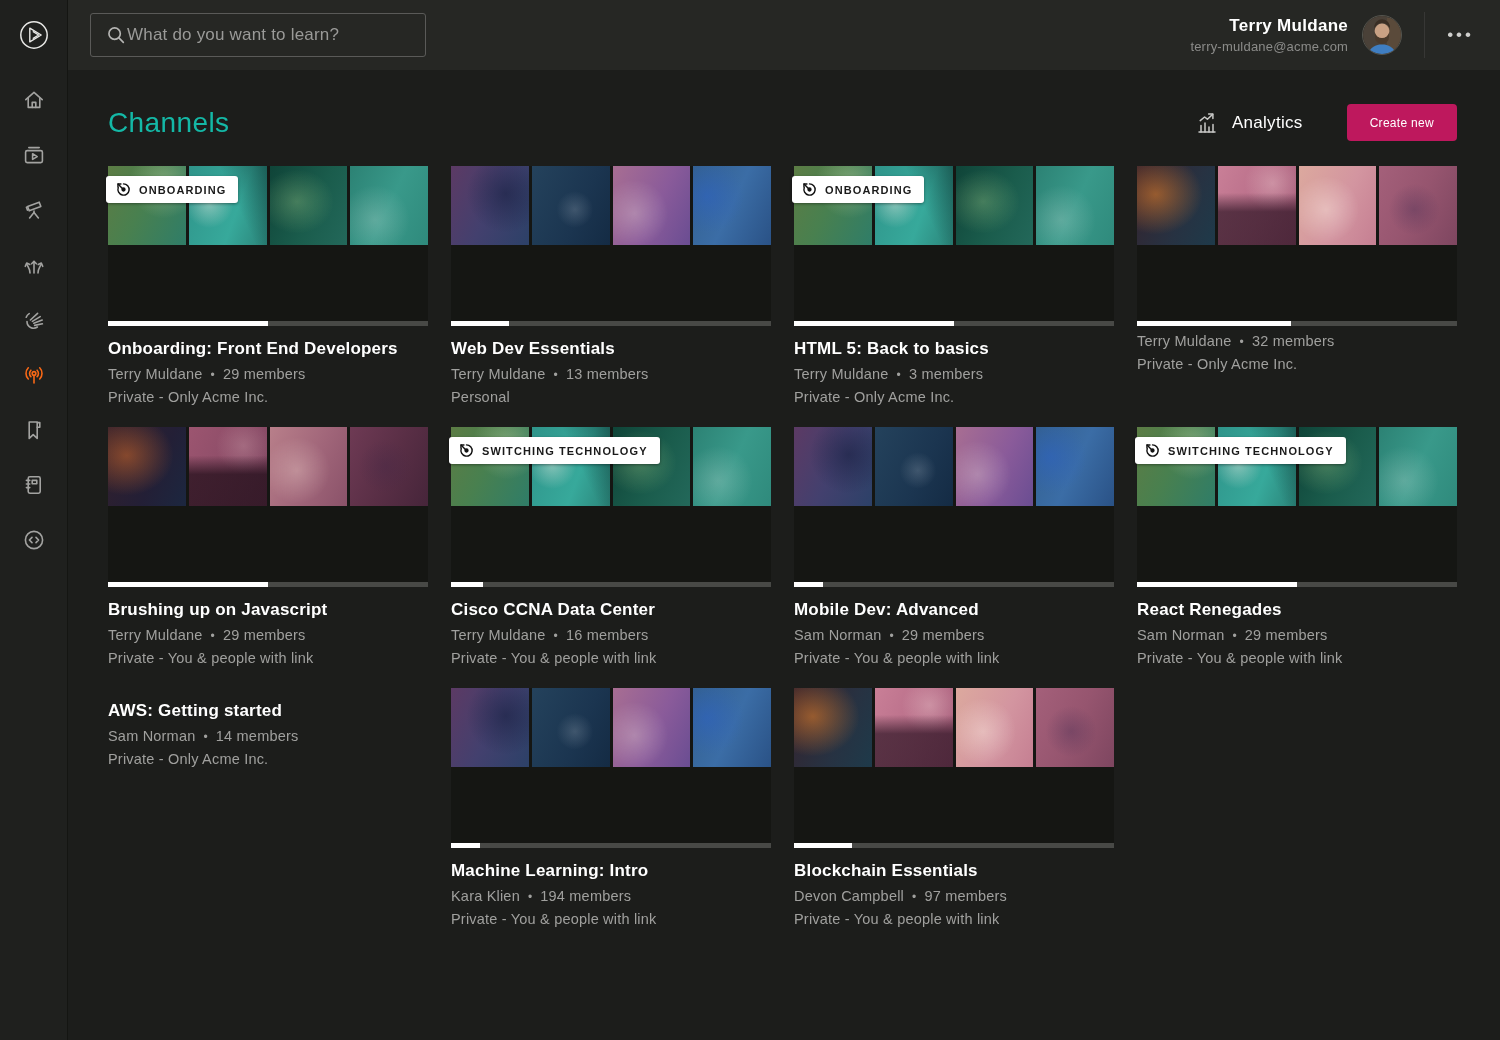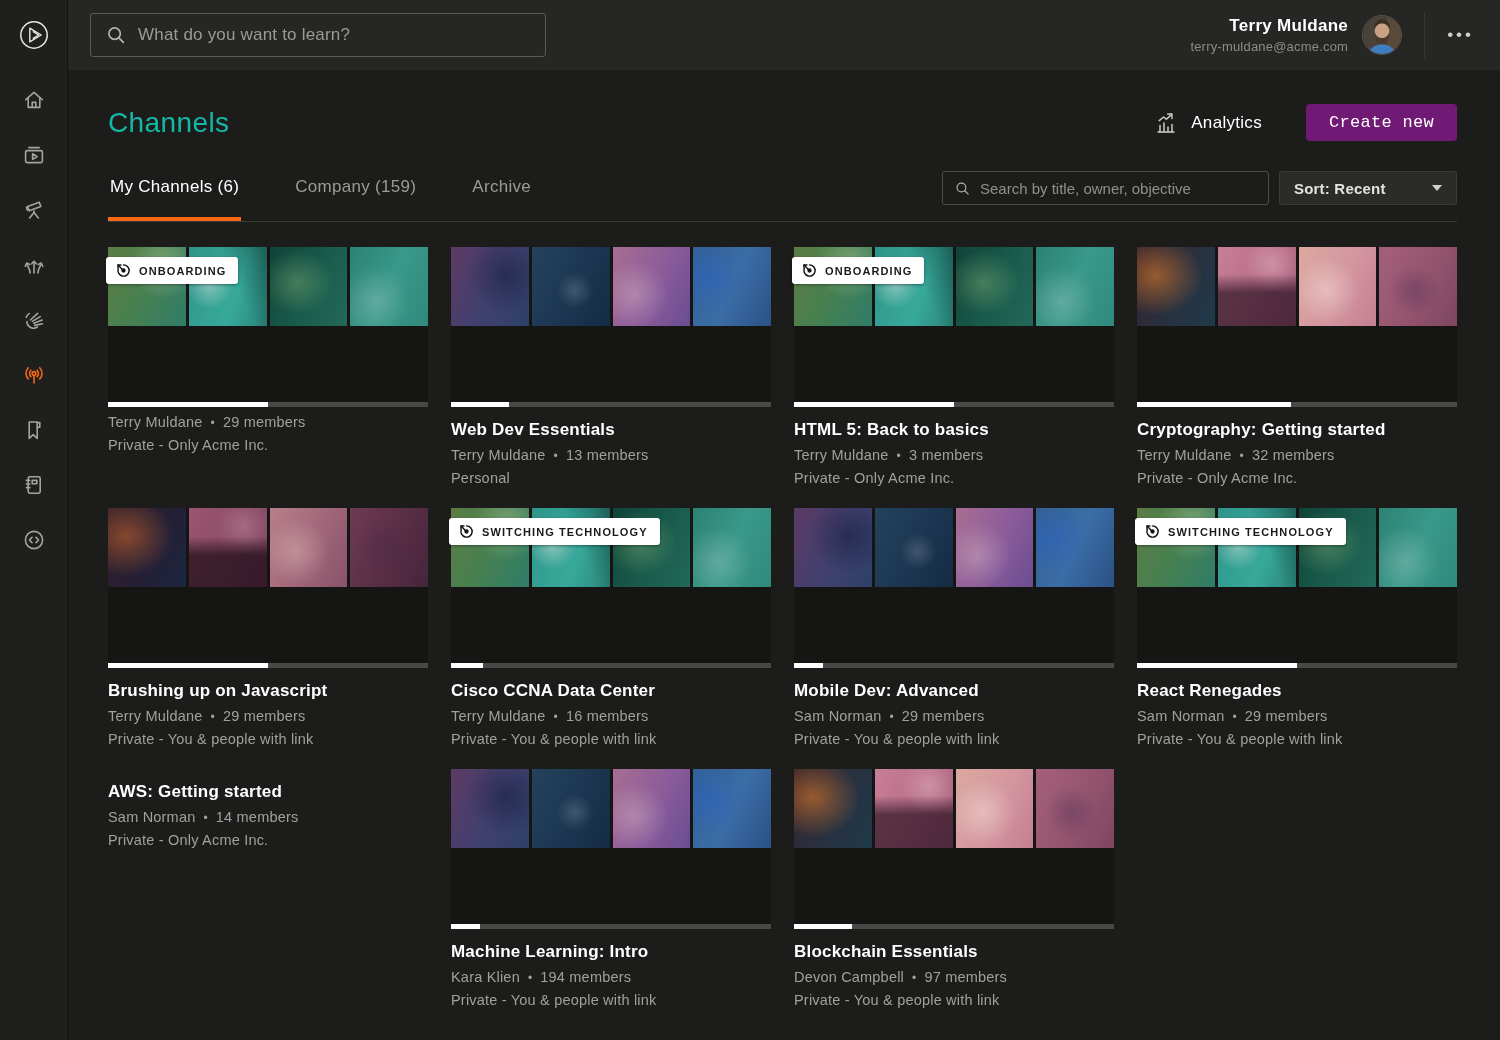--- a/index.html
+++ b/index.html
@@ -12,45 +12,45 @@
     border-right:1px solid #141512; display:flex; flex-direction:column; align-items:center; }
   .logo-wrap { height:70px; display:flex; align-items:center; justify-content:center; width:100%; }
   .side-nav { display:flex; flex-direction:column; align-items:center; margin-top:16px; gap:27px; }
   .side-item { width:40px; height:28px; display:flex; align-items:center; justify-content:center; cursor:pointer; }
   .side-item svg { stroke:#a3a3a1; fill:none; stroke-width:1.6; stroke-linecap:round; stroke-linejoin:round; }
   .side-item.active svg { stroke:#f96816; }
 
   
   .rightcol { flex:1; display:flex; flex-direction:column; }
   .topbar { height:70px; background:#262724; display:flex; align-items:center; padding:0 22px; }
-  .global-search { width:456px; height:44px; border:1px solid #5a5a58; border-radius:3px;
-    display:flex; align-items:center; padding:0 14px; gap:11px; background:transparent; }
+  .global-search { width:336px; height:44px; border:1px solid #5a5a58; border-radius:3px;
+    display:flex; align-items:center; padding:0 14px; background:transparent; }
   .global-search svg { stroke:#b5b5b3; fill:none; stroke-width:1.8; stroke-linecap:round; }
   .global-search input { flex:1; background:transparent; border:none; outline:none;
     color:#d8d8d6; font-size:17px; letter-spacing:.2px; font-family:"Liberation Sans",sans-serif; }
   .global-search input::placeholder { color:#9a9a98; }
   .topbar-right { margin-left:auto; display:flex; align-items:center; }
   .user-text { text-align:right; margin-right:14px; }
   .user-name { color:#ffffff; font-size:17px; font-weight:700; letter-spacing:.3px; }
   .user-email { color:#8b8b89; font-size:13px; margin-top:3px; letter-spacing:.2px; }
   .avatar { width:40px; height:40px; border-radius:50%; overflow:hidden; border:1px solid #55554f; }
   .topbar-divider { width:1px; height:46px; background:rgba(255,255,255,.08); margin:0 18px 0 22px; }
   .ellipsis { color:#cfcfcd; font-size:17px; letter-spacing:3px; cursor:pointer; padding:6px 4px; }
 
   
   .main { flex:1; background:#1c1d1b; padding:34px 43px 0 40px; }
   .page-head { display:flex; align-items:center; }
   .page-title { color:#14b8a6; font-size:28px; font-weight:400; letter-spacing:.4px; }
   .head-actions { margin-left:auto; display:flex; align-items:center; gap:44px; }
   .analytics-link { display:flex; align-items:center; gap:12px; color:#ffffff; font-size:17px;
     letter-spacing:.3px; cursor:pointer; }
   .analytics-link svg { stroke:#c9c9c7; fill:none; stroke-width:1.5; stroke-linecap:round; stroke-linejoin:round; }
-  .btn-primary { background:#701a75; color:#ffffff; border:none; border-radius:4px;
-    height:37px; padding:0 23px; font-size:17px; letter-spacing:.3px; cursor:pointer;
-    font-family:Liberation Mono, monospace; }
+  .btn-primary { background:#be185d; color:#ffffff; border:none; border-radius:4px;
+    height:37px; padding:0 23px; font-size:12px; letter-spacing:.3px; cursor:pointer;
+    font-family:Liberation Sans, sans-serif; }
 
   .tabs-row { margin-top:30px; display:flex; align-items:center; border-bottom:1px solid #3a3b38; }
   .tabs { display:flex; gap:52px; }
   .tab { position:relative; padding:4px 2px 22px; color:#9a9a98; font-size:17px;
     letter-spacing:.3px; cursor:pointer; }
   .tab.active { color:#ffffff; }
   .tab.active::after { content:""; position:absolute; left:0; right:0; bottom:-2px;
     height:4px; background:#f96816; }
   .filters { margin-left:auto; display:flex; align-items:center; gap:10px; padding-bottom:16px; }
   .filter-search { width:327px; height:34px; border:1px solid #4c4d4b; border-radius:3px;
@@ -253,40 +253,20 @@
               <path d="M5 21h16"></path>
               <path d="M6.2 9.6 10.6 6l2.8 2.2L18.6 3.4"></path>
               <path d="M18.9 7.4V3.1h-4.3"></path>
             </svg>
             <span>Analytics</span>
           </div>
           <button class="btn-primary">Create new</button>
         </div>
       </div>
 
-      <div class="tabs-row">
-        <div class="tabs">
-          <div class="tab active">My Channels (6)</div>
-          <div class="tab">Company (159)</div>
-          <div class="tab">Archive</div>
-        </div>
-        <div class="filters">
-          <div class="filter-search">
-            <svg width="17" height="17" viewBox="0 0 24 24">
-              <circle cx="10.5" cy="10.5" r="6.2"></circle>
-                <path d="M15.2 15.2 20 20"></path>
-            </svg>
-            <input type="text" placeholder="Search by title, owner, objective" style="">
-          </div>
-          <div class="sort-select">
-            <span class="sort-label">Sort: Recent</span>
-            <span class="caret-down"></span>
-          </div>
-        </div>
-      </div>
 
       <section class="grid">
 
         <article class="card">
           <div class="thumb sch-green">
             <div class="badge">
               <svg width="17" height="17" viewBox="0 0 20 20">
                 <path d="M10 3.4a6.6 6.6 0 1 1-6.2 4.4"></path>
                   <circle cx="10" cy="10" r="1.7" fill="#111"></circle>
                 <path d="M3.6 3.6 8.4 8.4"></path>
@@ -295,20 +275,21 @@
               <span>ONBOARDING</span>
             </div>
             <div class="tile t1"></div>
             <div class="tile t2"></div>
             <div class="tile t3"></div>
             <div class="tile t4"></div>
             <div class="progress-track">
               <div class="progress-fill" style="width: 50%;"></div>
             </div>
           </div>
+          <h3 class="card-title">Onboarding: Front End Developers</h3>
           <p class="card-meta"><span>Terry Muldane</span><span class="dot">•</span><span>29 members</span></p>
           <p class="card-meta">Private - Only Acme Inc.</p>
         </article>
 
         <article class="card">
           <div class="thumb sch-purple">
             <div class="tile t1"></div>
             <div class="tile t2"></div>
             <div class="tile t3"></div>
             <div class="tile t4"></div>
@@ -348,21 +329,20 @@
         <article class="card">
           <div class="thumb sch-pink">
             <div class="tile t1"></div>
             <div class="tile t2"></div>
             <div class="tile t3"></div>
             <div class="tile t4"></div>
             <div class="progress-track">
               <div class="progress-fill" style="width: 48%;"></div>
             </div>
           </div>
-          <h3 class="card-title">Cryptography: Getting started</h3>
           <p class="card-meta"><span>Terry Muldane</span><span class="dot">•</span><span>32 members</span></p>
           <p class="card-meta">Private - Only Acme Inc.</p>
         </article>
 
         <article class="card">
           <div class="thumb sch-maroon">
             <div class="tile t1"></div>
             <div class="tile t2"></div>
             <div class="tile t3"></div>
             <div class="tile t4"></div>

